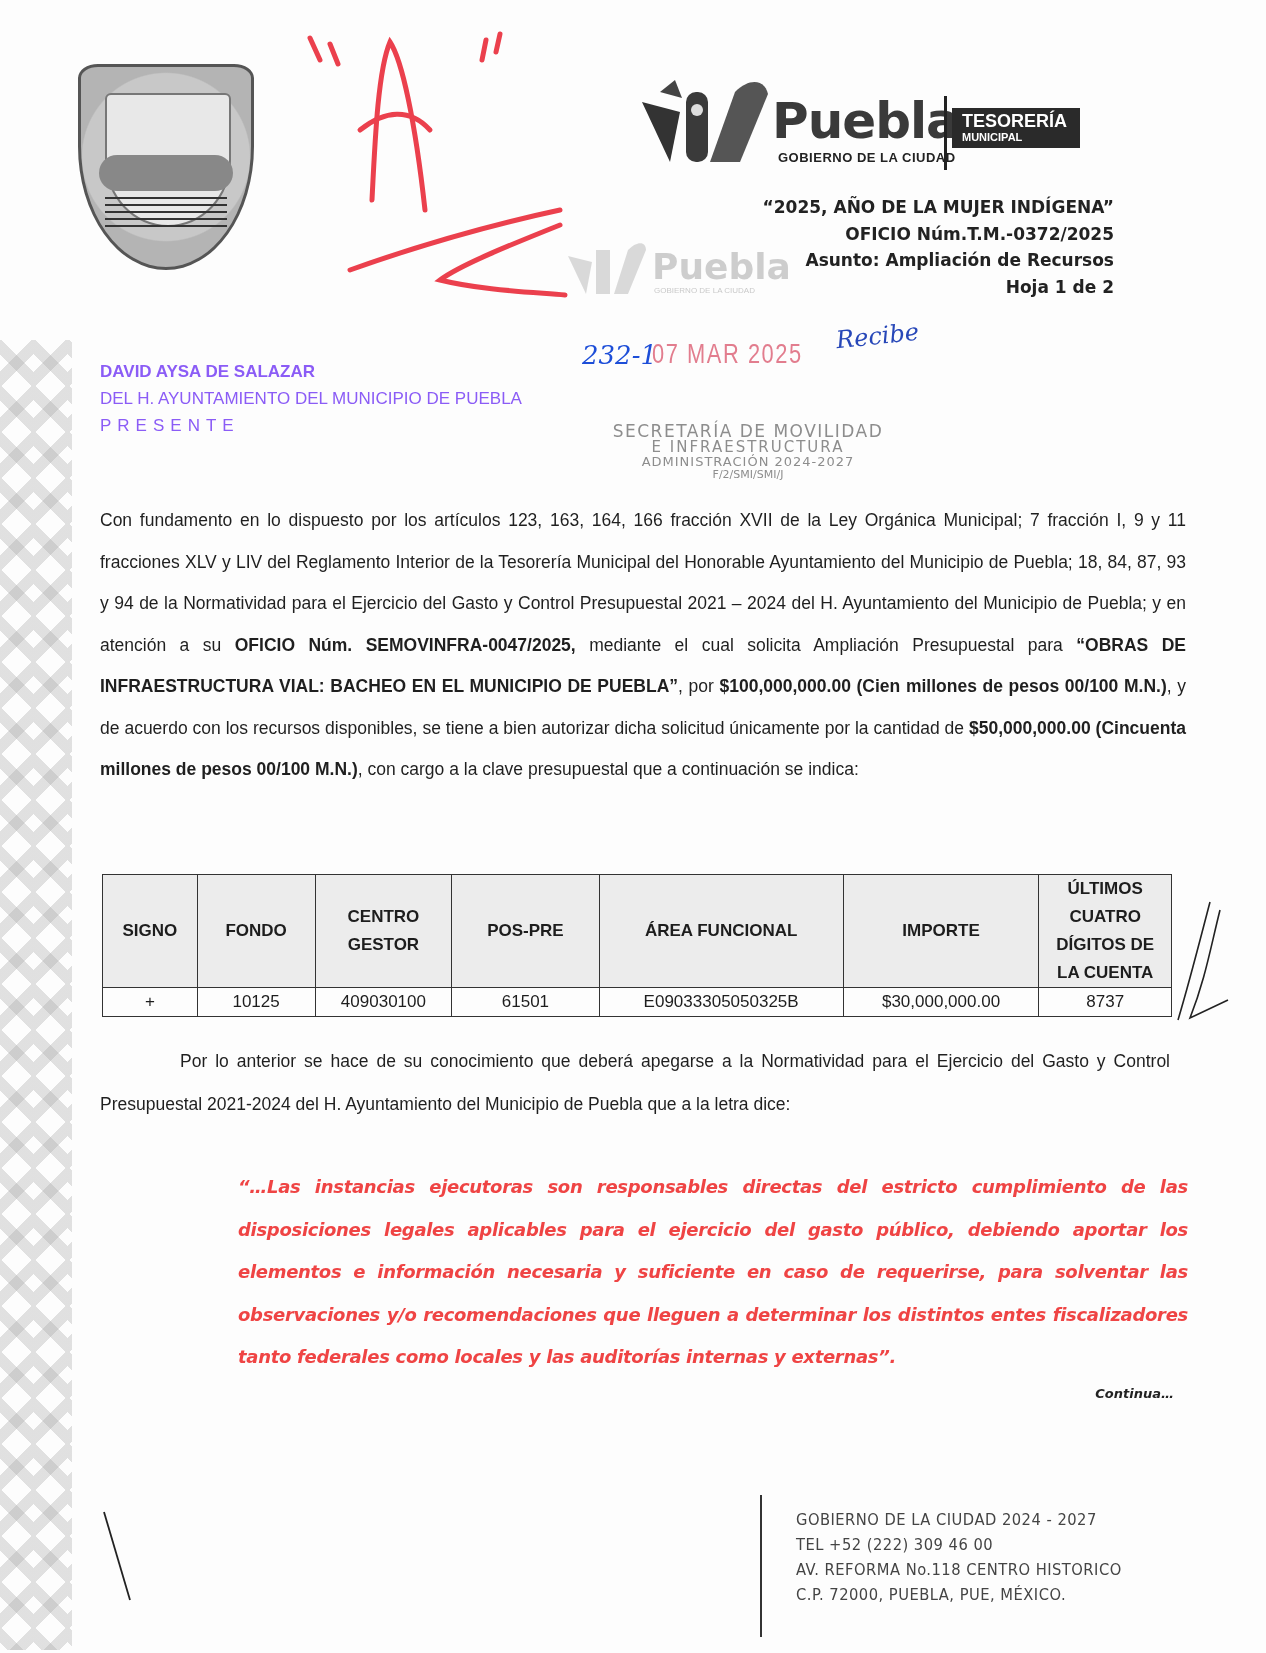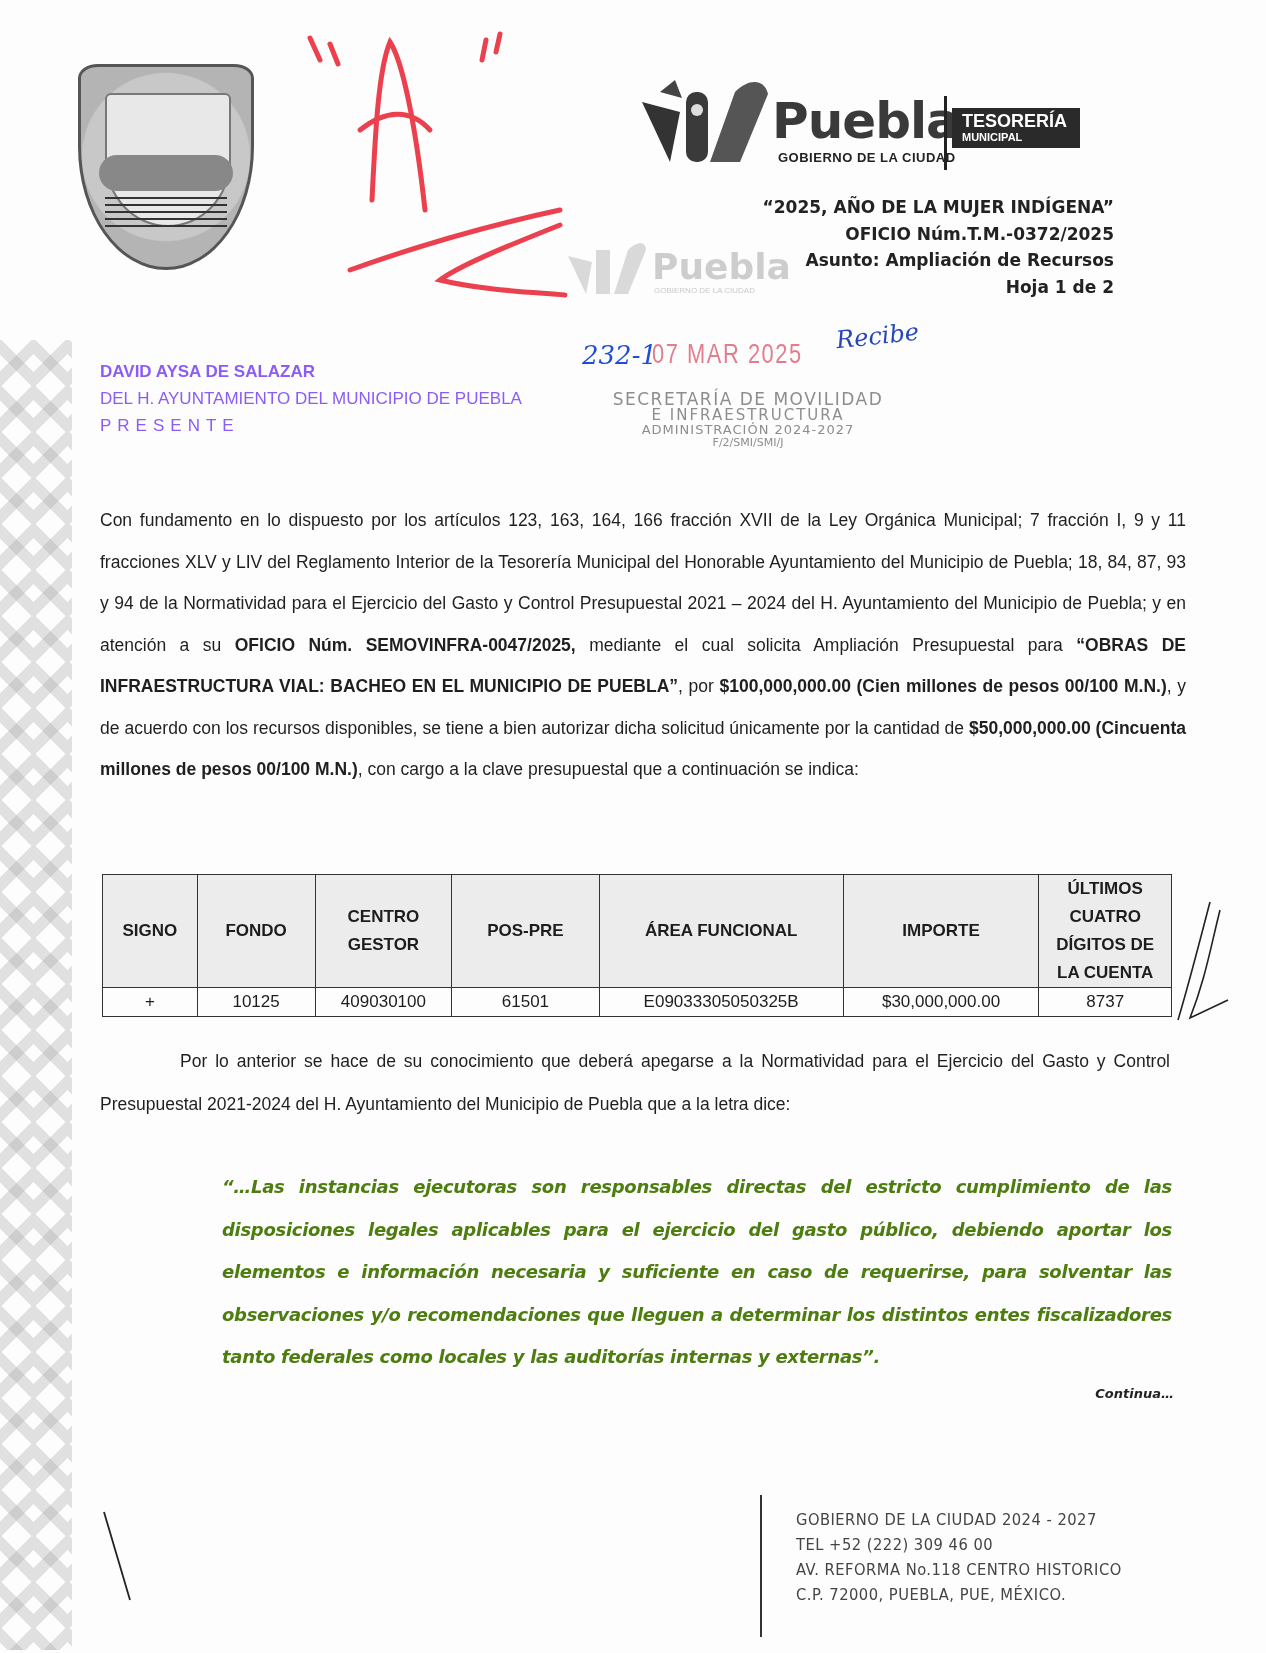--- a/index.html
+++ b/index.html
@@ -66,21 +66,21 @@
   }
   .faded-logo .fw { position:absolute; left: 86px; top: 10px; font-size: 36px; font-weight: bold; color:#777; font-family: "DejaVu Sans", sans-serif; }
   .faded-logo .fs { position:absolute; left: 88px; top: 50px; font-size: 8px; color:#666; }
   
   .stamp-num { left: 582px; top: 340px; color: #1d4ed8; font-size: 26px; font-family: "DejaVu Serif", serif; font-style: italic; }
   .stamp-date { left: 652px; top: 338px; color: #e27d8e; font-size: 28px; letter-spacing: 2px; font-family: "Liberation Sans Narrow","Liberation Sans", sans-serif; transform: scaleX(.78); transform-origin: left; }
   .stamp-recibe { left: 836px; top: 322px; color: #2747b8; font-size: 24px; font-family: "DejaVu Serif", serif; font-style: italic; transform: rotate(-6deg); }
   .stamp-sec {
     left: 598px; top: 390px; width: 300px; text-align: center; color: #8d8d8d; font-family: "DejaVu Sans", sans-serif;
   }
-  .stamp-sec .l1 { font-size: 17px; letter-spacing: 1.5px; line-height: 18px; }
+  .stamp-sec .l1 { font-size: 17px; letter-spacing: 1.5px; line-height: 18px; margin-top: 32px; }
   .stamp-sec .l2 { font-size: 15px; letter-spacing: 2px; line-height: 15px; }
   .stamp-sec .l3 { font-size: 13px; letter-spacing: 1px; line-height: 14px; }
   .stamp-sec .l4 { font-size: 11px; line-height: 12px; }
   
   .addressee { left: 100px; top: 358px; font-size: 17px; line-height: 27px; color: #8b5cf6; }
   .addressee .name { font-weight: bold; }
   .addressee .present { letter-spacing: 6px; }
   
   .body-para {
     left: 100px; top: 500px; width: 1086px; font-size: 17.5px; line-height: 41.5px; text-align: justify; color: #1f1f1f;
@@ -97,22 +97,22 @@
     background: #ececec; font-weight: bold; font-size: 17px; line-height: 28px; height: 112px;
   }
   .budget-table td { height: 28px; font-size: 17px; }
   
   .para2 {
     left: 100px; top: 1040px; width: 1070px; font-size: 17.5px; line-height: 43px; text-align: justify; color:#1f1f1f;
   }
   .para2 .indent { display:inline-block; width: 80px; }
   
   .quote {
-    left: 222px; top: 1166px; width: 950px; font-size: 18px; line-height: 42.5px; font-weight: bold; font-style: italic;
-    text-align: justify; color: #4d7c0f; font-family: "DejaVu Sans", sans-serif; letter-spacing: -.3px;
+    left: 238px; top: 1166px; width: 950px; font-size: 18px; line-height: 42.5px; font-weight: bold; font-style: italic;
+    text-align: justify; color: #ef4444; font-family: "DejaVu Sans", sans-serif; letter-spacing: -.3px;
   }
   .continua {
     right: 92px; top: 1386px; font-weight: bold; font-style: italic; font-size: 13px; color:#222;
     font-family: "DejaVu Sans", sans-serif;
   }
   
   .footer-logo { left: 410px; top: 1500px; width: 330px; text-align: center; color: #2d2d2d; }
   .footer-logo .l1 { font-size: 26px; font-weight: bold; letter-spacing: 7px; }
   .footer-logo .l2 { font-size: 42px; font-weight: bold; line-height: 44px; font-family: "DejaVu Sans", sans-serif; letter-spacing: 1px; }
   .footer-divider { left: 760px; top: 1495px; width: 2px; height: 142px; background: #333; }

